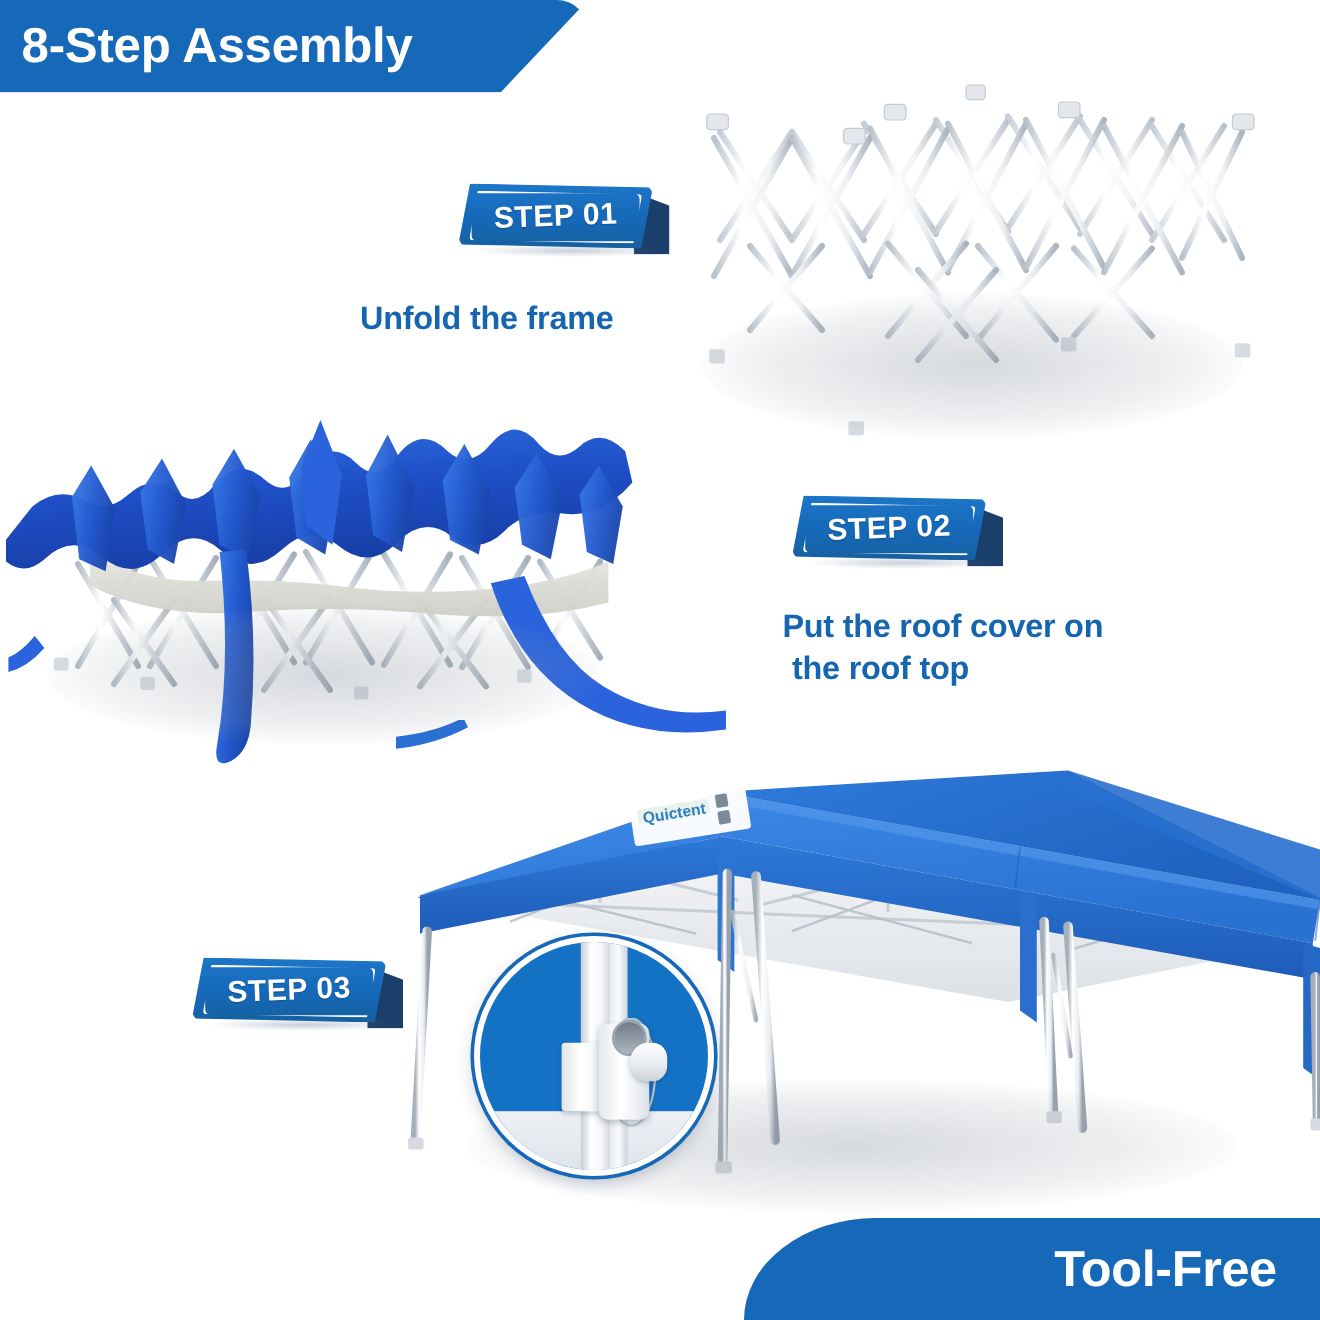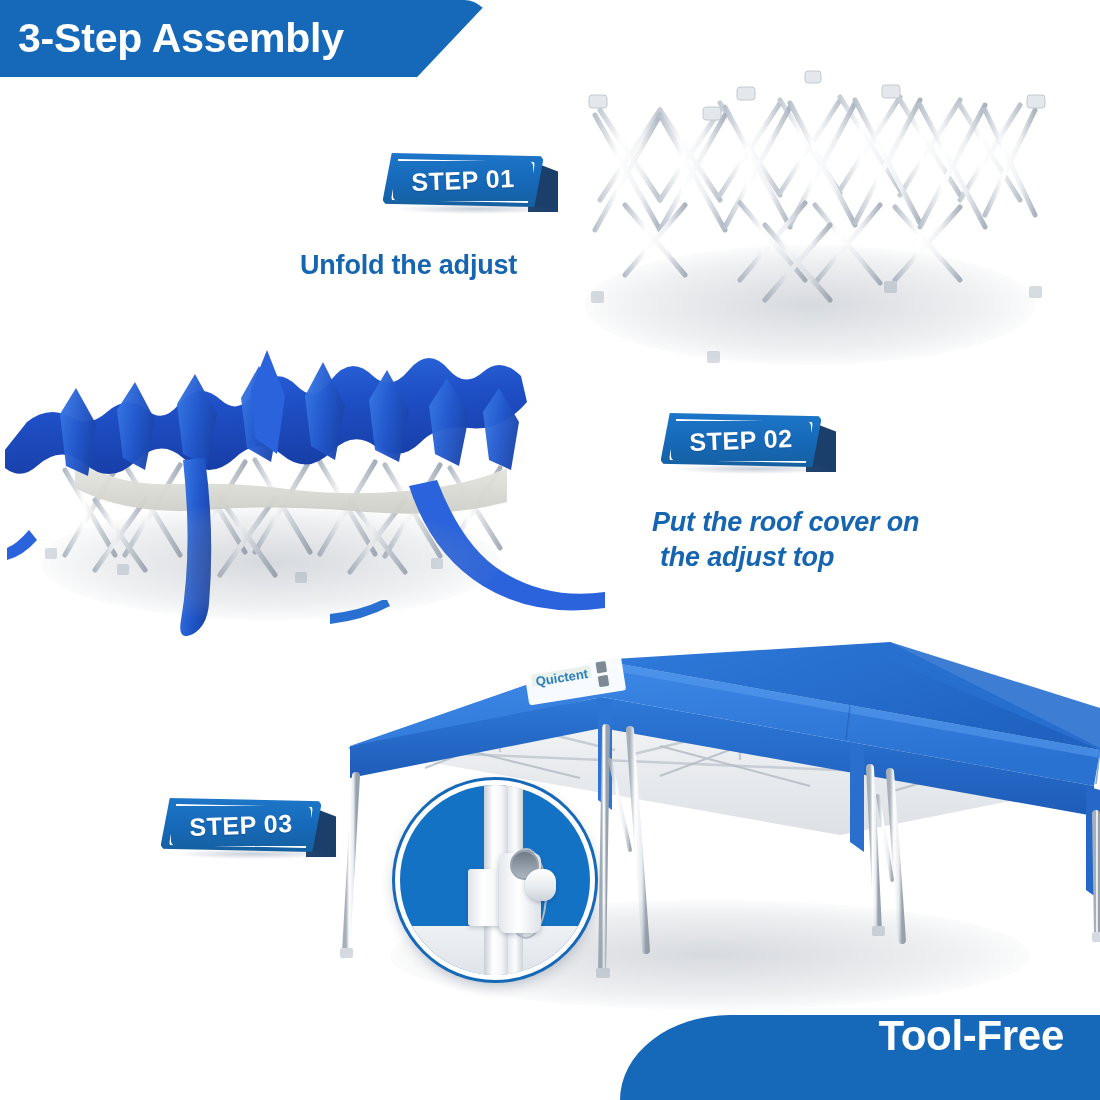--- a/index.html
+++ b/index.html
@@ -25,21 +25,21 @@
   .header-banner-title{
     color:#ffffff;font-size:41px;font-weight:bold;letter-spacing:-0.2px;
     margin-left:48px;white-space:nowrap;line-height:1;
   }
 
   
   .footer-banner{
     position:absolute;right:0;bottom:0;width:480px;height:85px;
     background:#1668b8;
     border-top-left-radius:110px 85px;
-    display:flex;align-items:flex-start;justify-content:flex-end;
+    display:flex;align-items:center;justify-content:flex-end;
   }
   .footer-banner-title{
     color:#ffffff;font-size:42px;font-weight:bold;letter-spacing:-0.3px;
     margin-right:36px;white-space:nowrap;line-height:1;
   }
 
   
   .step-badge{position:absolute;width:175px;height:56px;}
   .step-badge .fold{
     position:absolute;right:-1px;top:7px;width:30px;height:52px;
@@ -214,21 +214,21 @@
 
   <div class="step-badge" style="left:382px;top:153px;">
     <div class="fold"></div>
     <div class="shadow"></div>
     <div class="plate"></div>
     <div class="inner-line"></div>
     <div class="badge-label">STEP 01</div>
   </div>
 
   <div class="step-caption" style="left:300px;top:248px;width:320px;">
-    <div>Unfold the adjust</div>
+    <div>Unfold the frame</div>
   </div>
 
   <div class="art" style="left:5px;top:340px;width:600px;height:300px;">
     <div class="ground-shadow" style="left:35px;top:165px;width:460px;height:115px;"></div>
     <svg width="600" height="300" viewBox="0 0 600 300">
       <defs>
         <linearGradient id="bar2" x1="0" y1="0" x2="1" y2="0">
           <stop offset="0%" stop-color="#b4bdc7"></stop>
           <stop offset="38%" stop-color="#ffffff"></stop>
           <stop offset="100%" stop-color="#a5aeb9"></stop>
@@ -311,23 +311,23 @@
   </div>
 
   <div class="step-badge" style="left:660px;top:413px;">
     <div class="fold"></div>
     <div class="shadow"></div>
     <div class="plate"></div>
     <div class="inner-line"></div>
     <div class="badge-label">STEP 02</div>
   </div>
 
-  <div class="step-caption" style="left:652px;top:505px;width:400px;font-style:italic;">
+  <div class="step-caption" style="left:652px;top:505px;width:400px;">
     <div>Put the roof cover on</div>
-    <div style="margin-left:8px;">the adjust top</div>
+    <div style="margin-left:8px;">the roof top</div>
   </div>
 
   <div class="art" style="left:330px;top:600px;width:770px;height:410px;">
     <div class="ground-shadow" style="left:60px;top:300px;width:640px;height:110px;"></div>
     <svg width="770" height="410" viewBox="0 0 770 410">
       <defs>
         <linearGradient id="roofA" x1="0" y1="0" x2="0.4" y2="1">
           <stop offset="0%" stop-color="#3f8ae8"></stop>
           <stop offset="100%" stop-color="#2a72d2"></stop>
         </linearGradient>
@@ -440,20 +440,20 @@
     <div class="shadow"></div>
     <div class="plate"></div>
     <div class="inner-line"></div>
     <div class="badge-label">STEP 03</div>
   </div>
 
   <div class="step-caption" style="left:95px;top:890px;width:300px;">
   </div>
 
   <div class="header-banner">
-    <div class="header-banner-title">3-Step Assembly</div>
+    <div class="header-banner-title">8-Step Assembly</div>
   </div>
 
   <div class="footer-banner">
     <div class="footer-banner-title">Tool-Free</div>
   </div>
 
 </div>
 
 </body></html>

